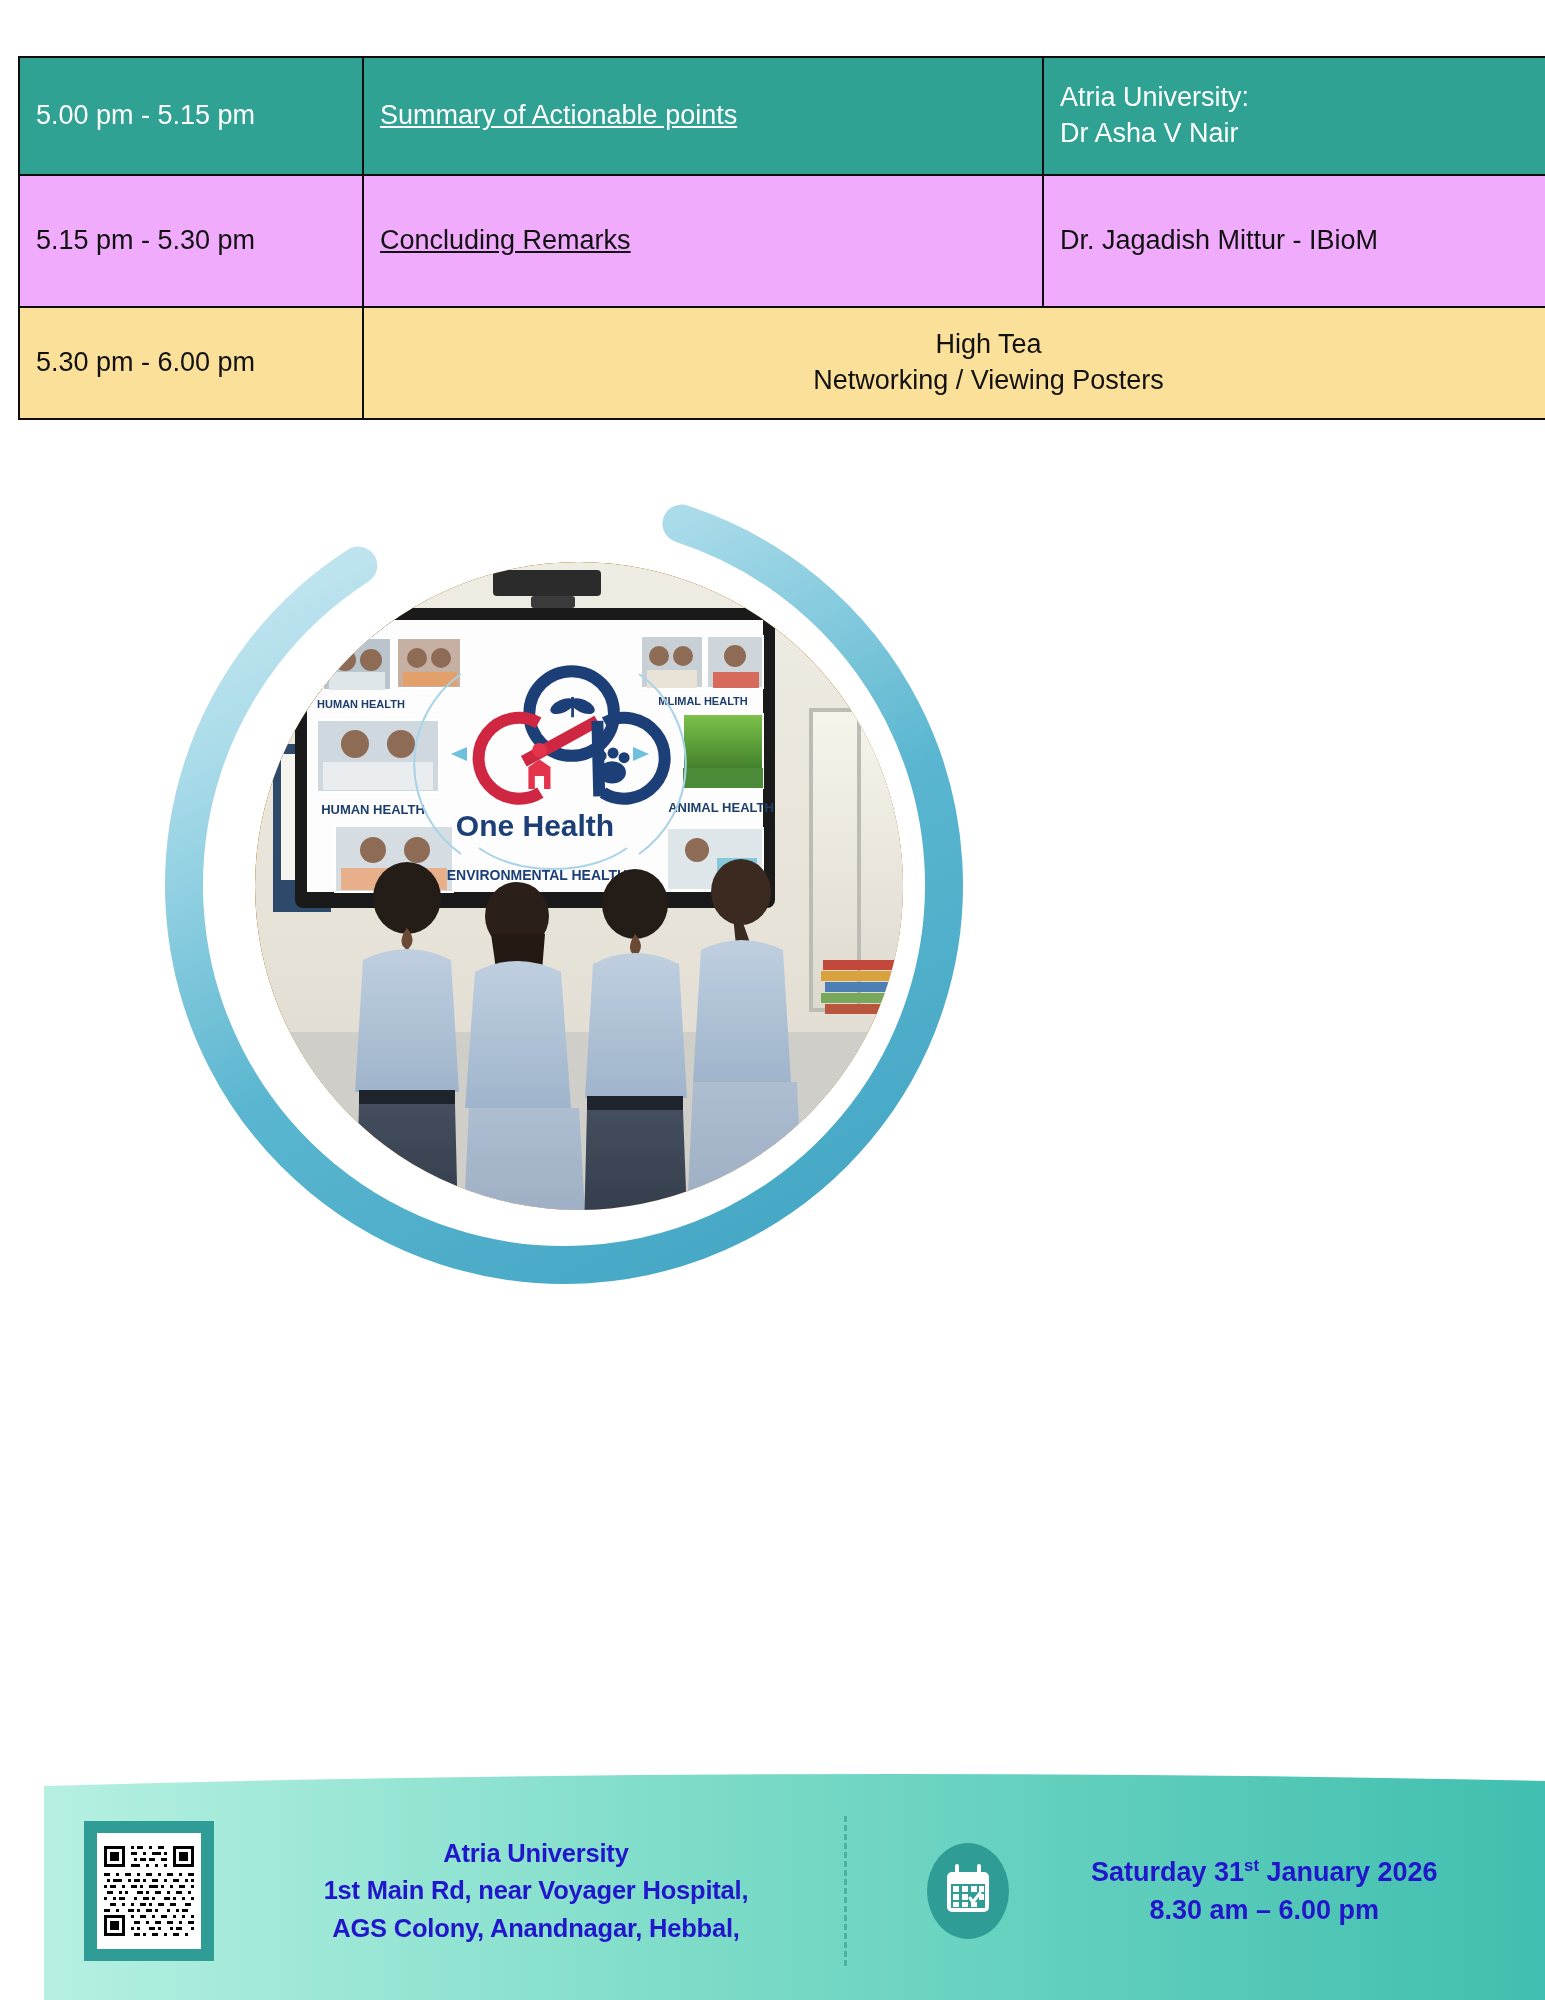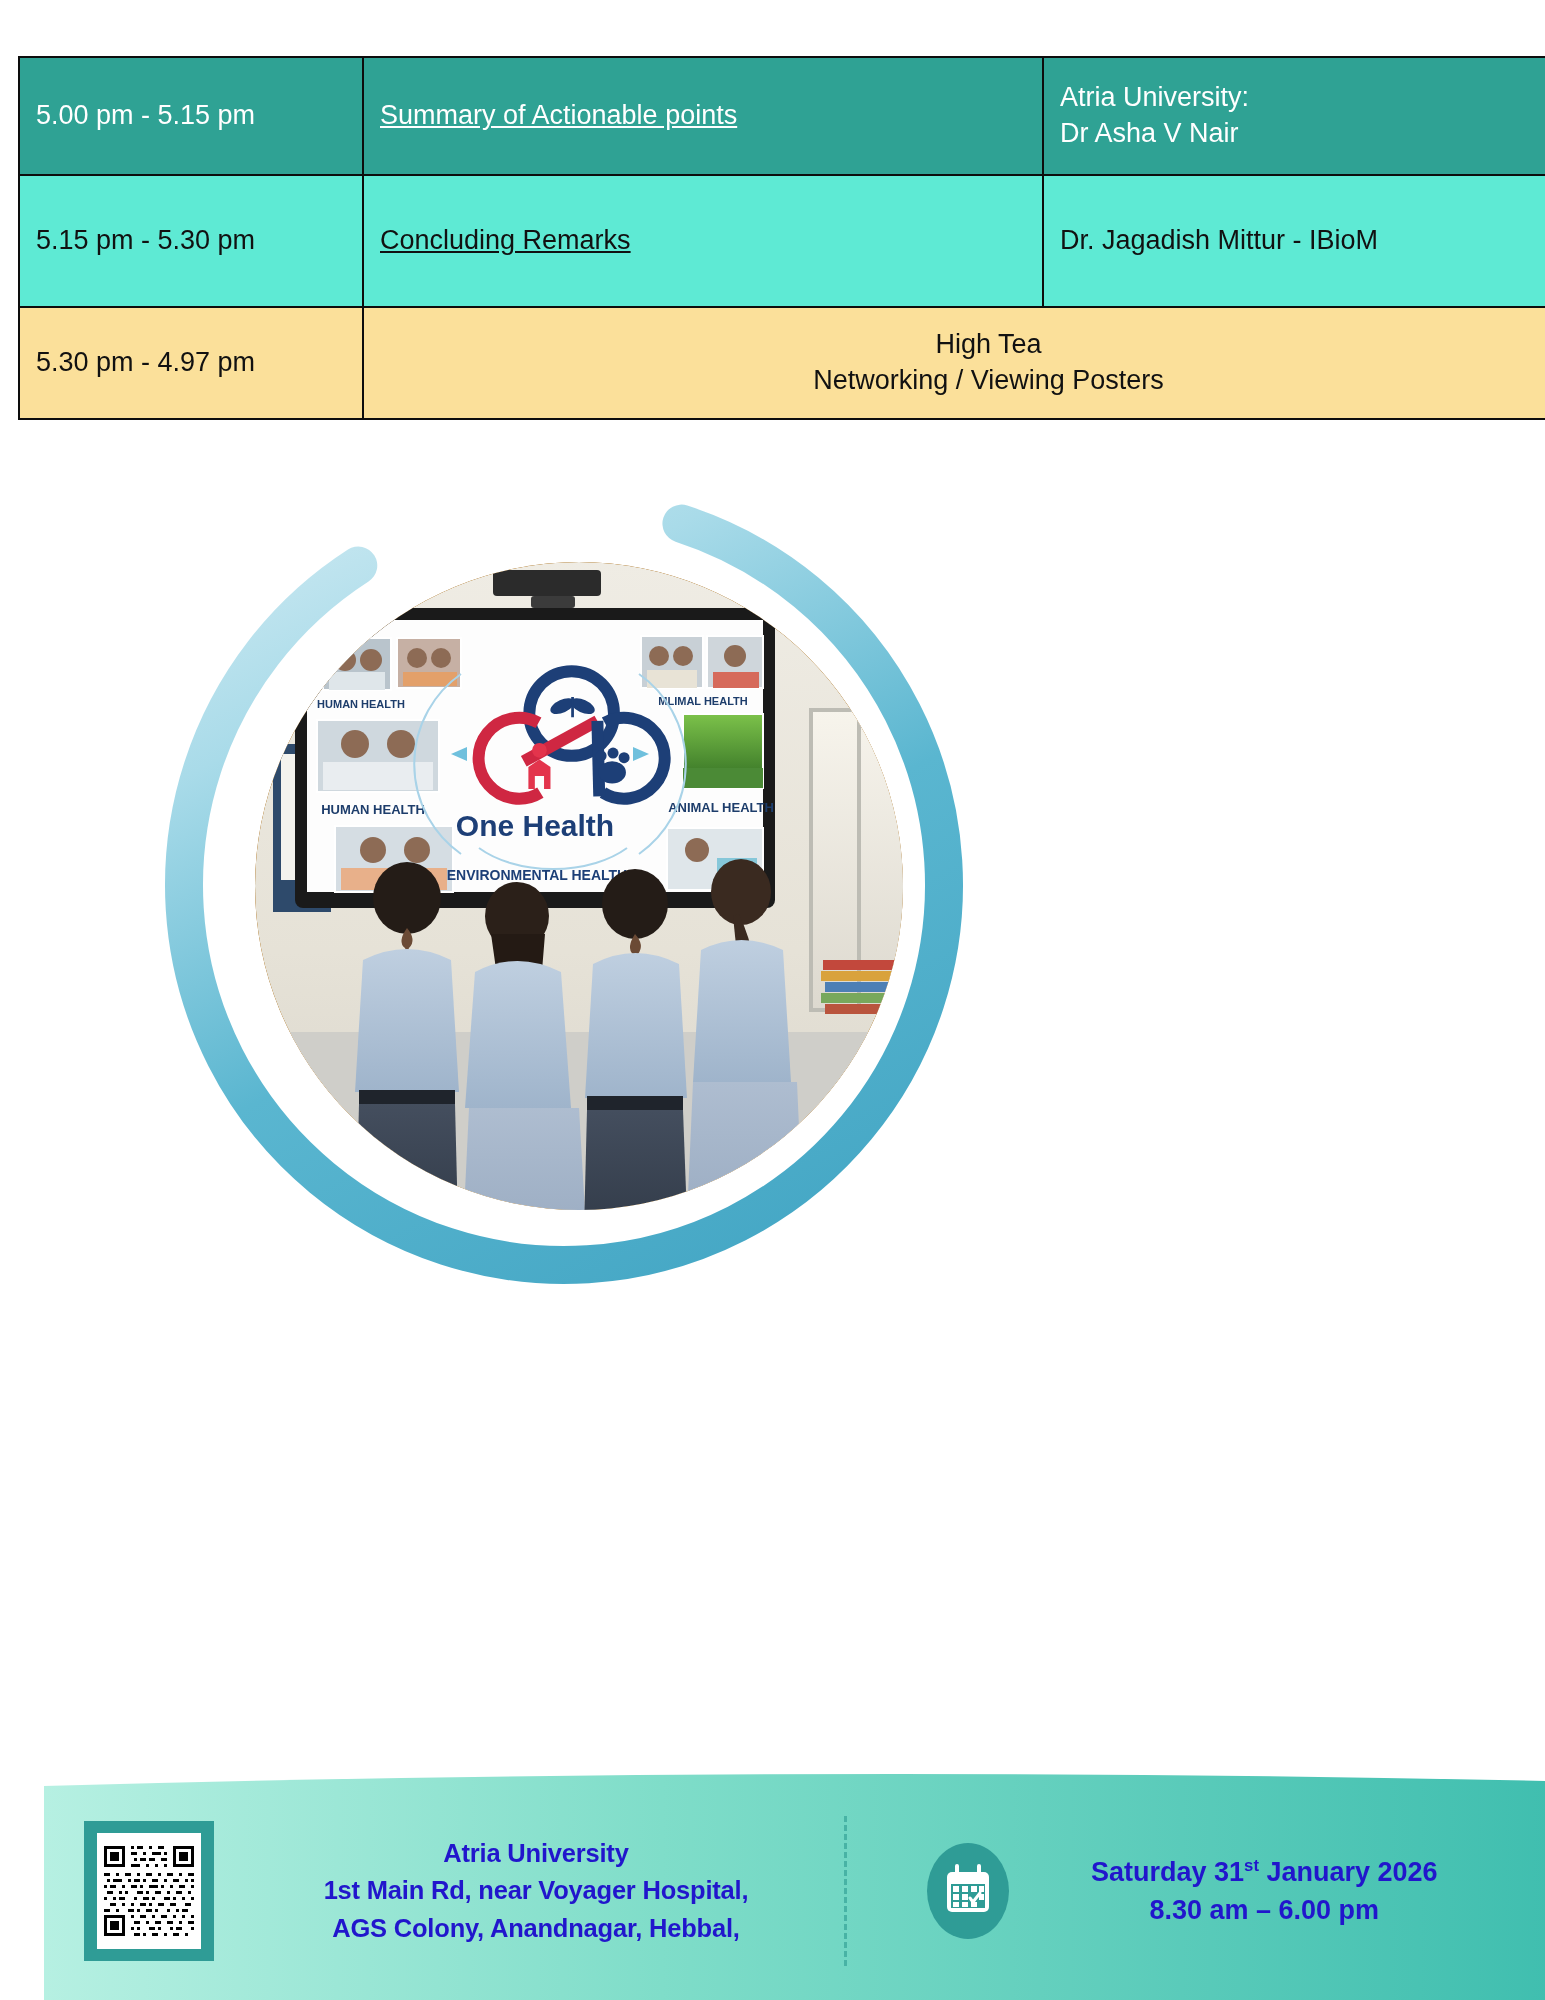--- a/index.html
+++ b/index.html
@@ -41,21 +41,21 @@
   .col-time  { width: 310px; }
   .col-topic { width: 646px; text-decoration: underline; }
   .col-who   { width: 537px; }
 
   tr.row-teal td {
     background: #2fa294;
     color: #ffffff;
     height: 116px;
   }
   tr.row-white td {
-    background: #5eead4;
+    background: #f0abfc;
     height: 130px;
     margin-top: 12px;
   }
   tr.row-yellow td {
     background: #fbe09a;
     height: 110px;
   }
   td.center-cell {
     text-align: center;
   }
@@ -197,21 +197,21 @@
           <span class="cell-line">Atria University:</span>
           <span class="cell-line">Dr Asha V Nair</span>
         </td>
       </tr>
       <tr class="row-white">
         <td class="col-time">5.15 pm - 5.30 pm</td>
         <td class="col-topic">Concluding Remarks</td>
         <td class="col-who">Dr. Jagadish Mittur - IBioM</td>
       </tr>
       <tr class="row-yellow">
-        <td class="col-time">5.30 pm - 4.97 pm</td>
+        <td class="col-time">5.30 pm - 6.00 pm</td>
         <td class="center-cell" colspan="2">
           <span class="cell-line">High Tea</span>
           <span class="cell-line">Networking / Viewing Posters</span>
         </td>
       </tr>
     </tbody>
   </table>
 </div>
 
 <div class="medallion">

